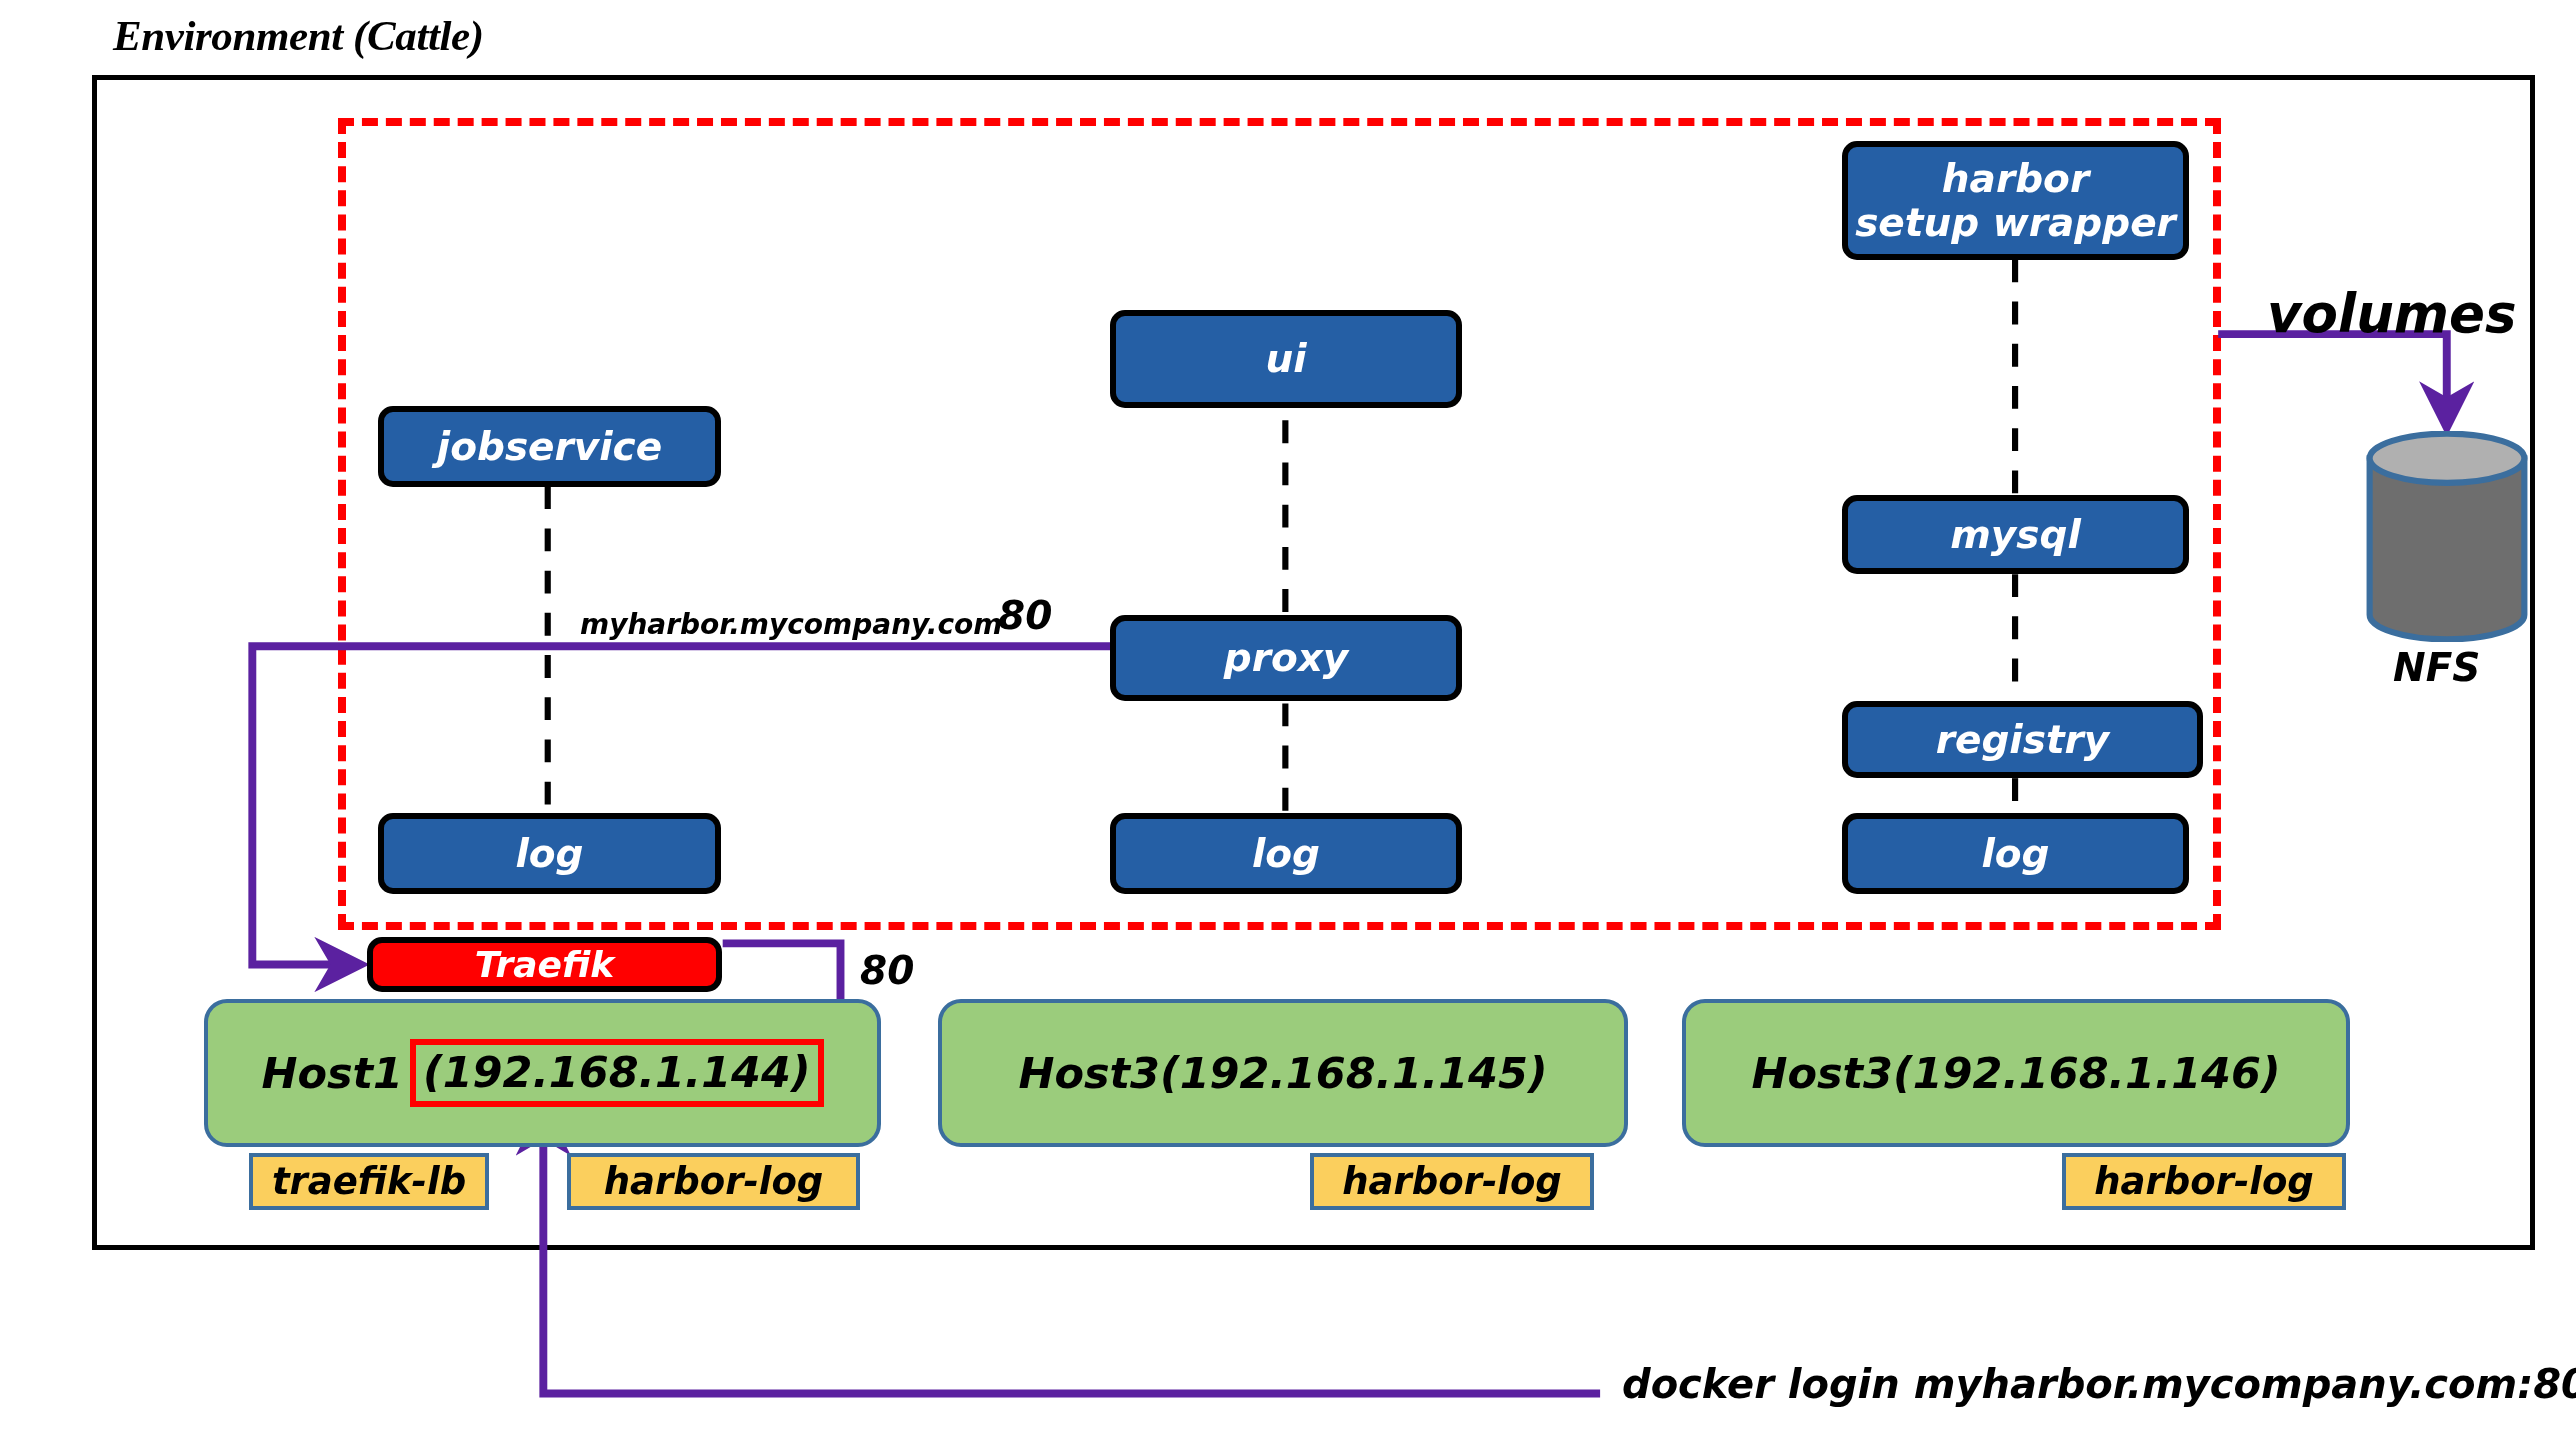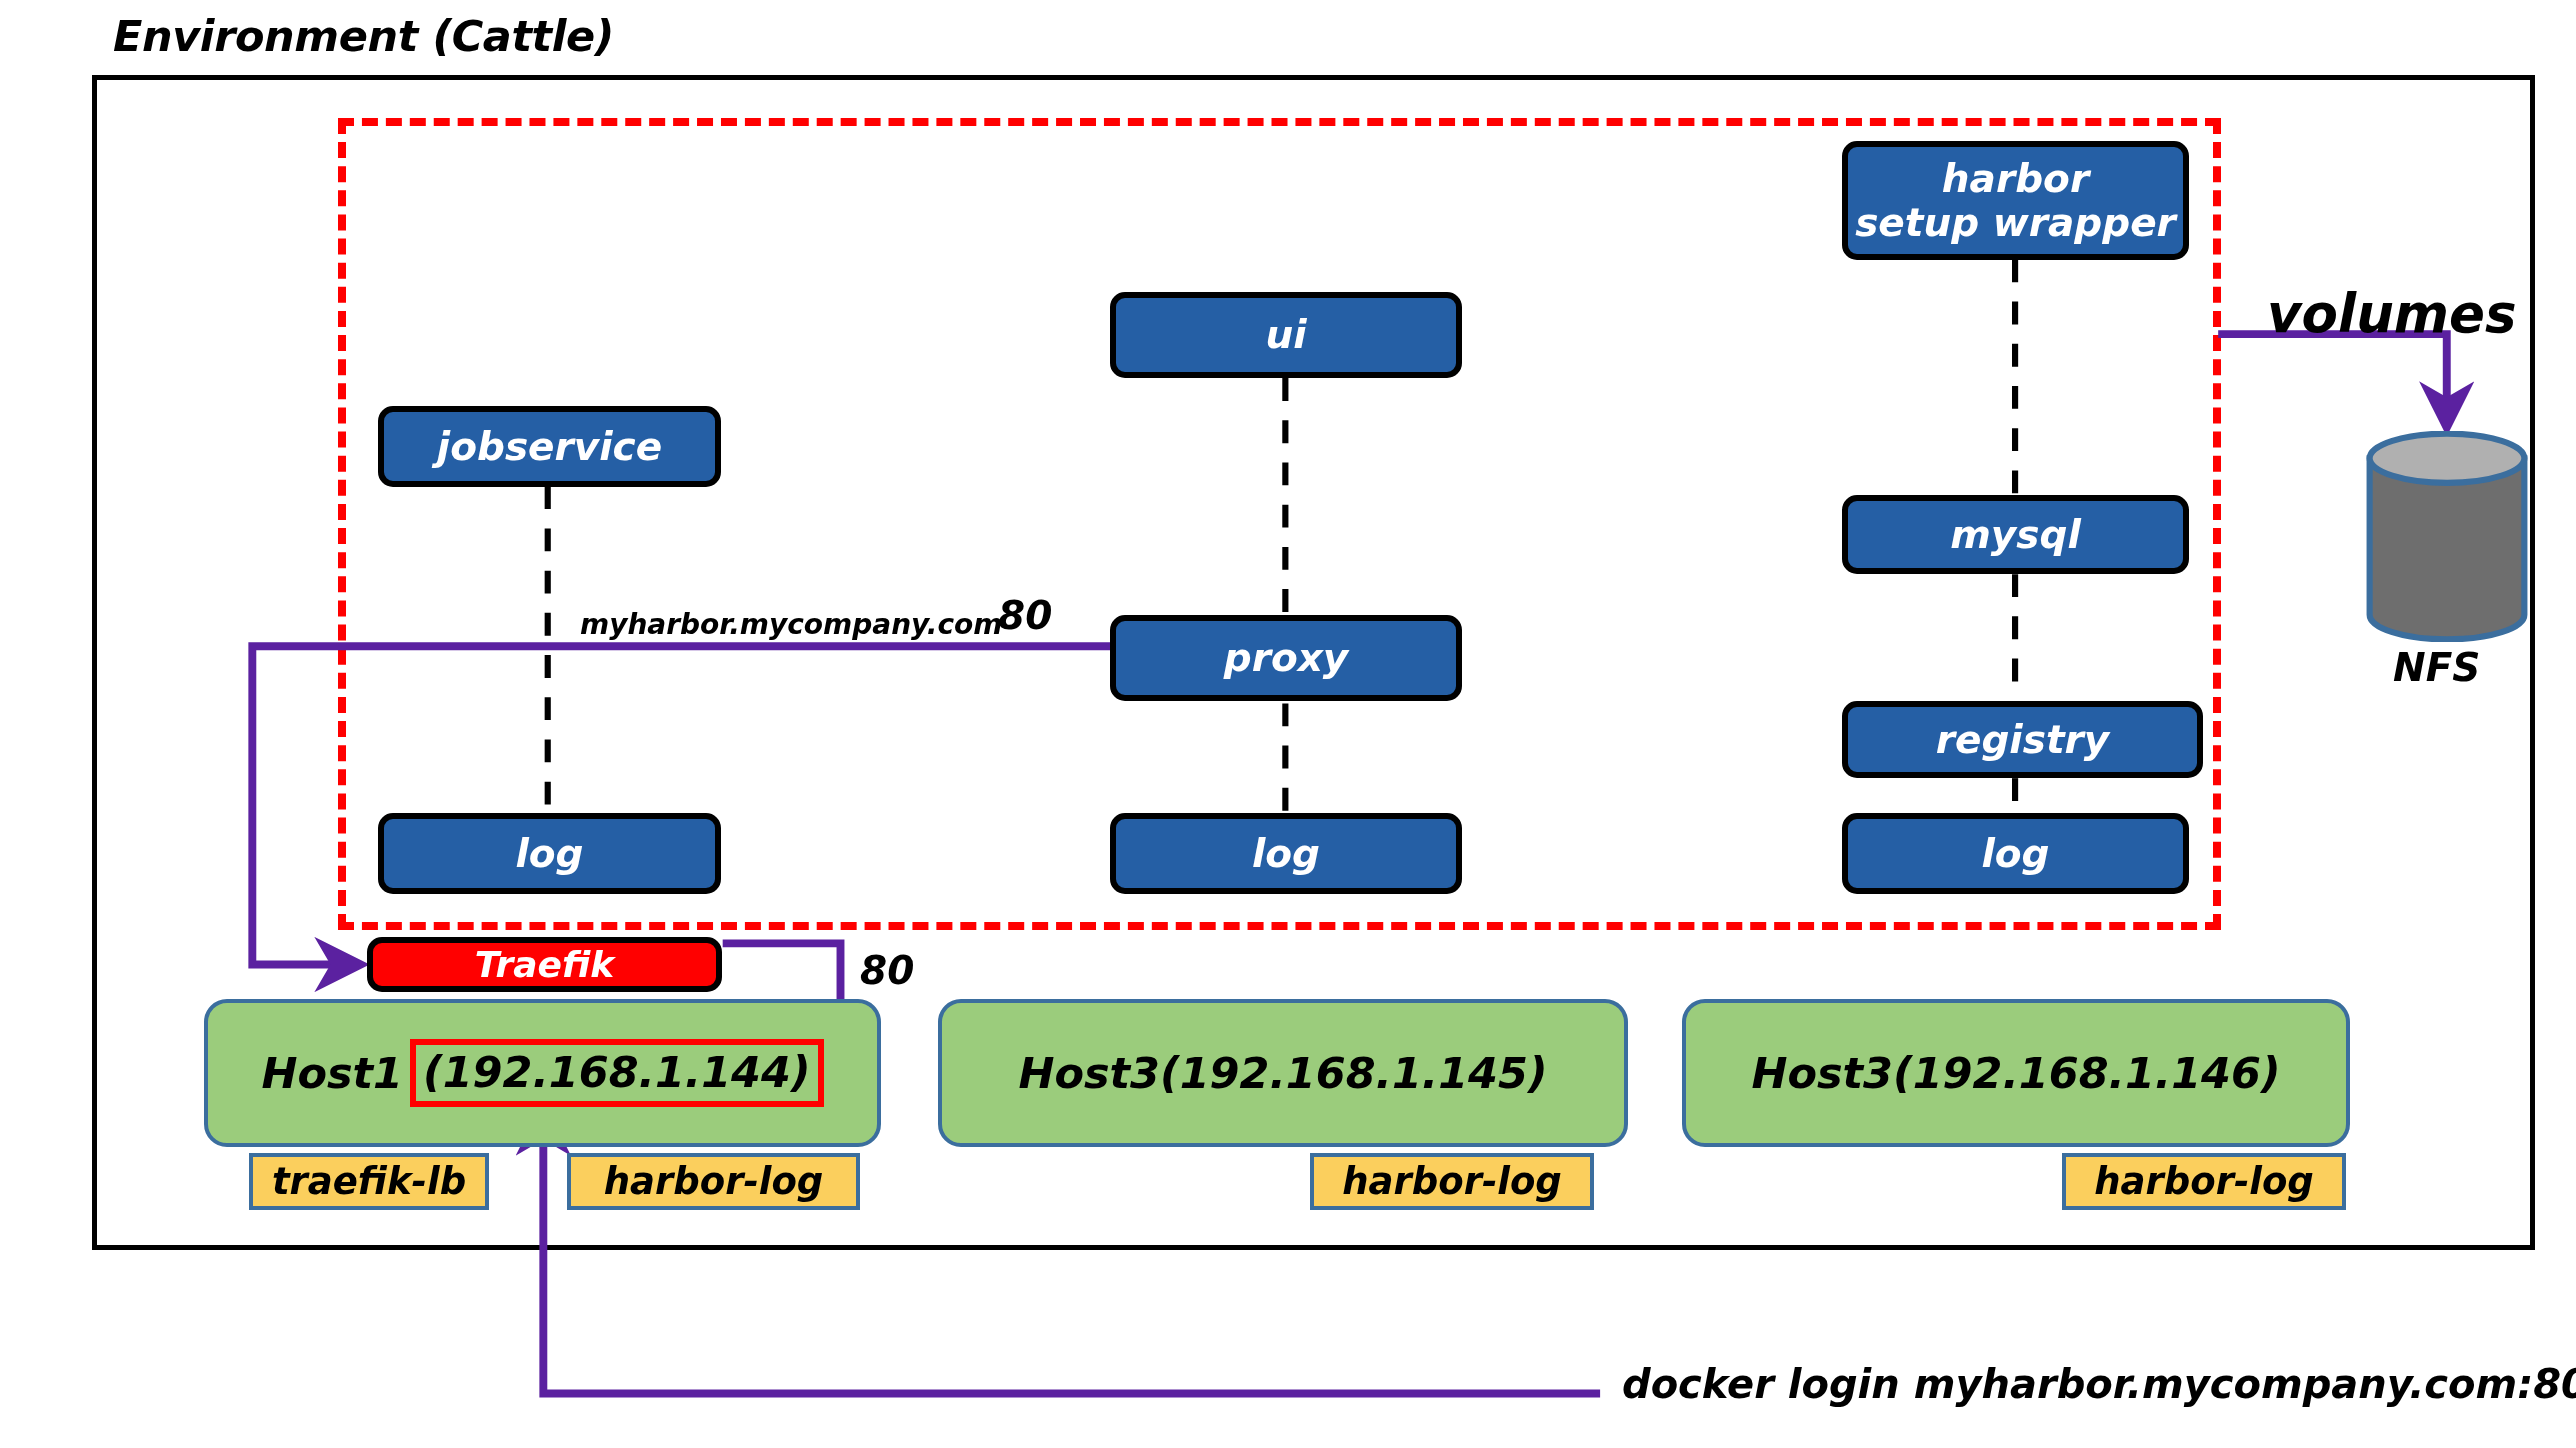--- a/index.html
+++ b/index.html
@@ -39,20 +39,21 @@
   .env-title {
     position: absolute;
     left: 113px;
     top: 10.6px;
     font-size: 43px;
     font-weight: bold;
     font-style: italic;
     color: #000000;
     letter-spacing: -0.4px;
     white-space: nowrap;
+    font-family: Liberation Serif, serif;
   }
 
   
   .stack-frame {
     position: absolute;
     left: 338px;
     top: 118px;
     width: 1883px;
     height: 812px;
     border: 8px dashed #FF0000;
@@ -199,21 +200,21 @@
   </svg>
 
   <div class="svc" style="left:378px; top:406px; width:343px; height:81px;">
     <span>jobservice</span>
   </div>
 
   <div class="svc" style="left:378px; top:813px; width:343px; height:81px;">
     <span>log</span>
   </div>
 
-  <div class="svc" style="left:1110px; top:292px; width:352px; height:86px;">
+  <div class="svc" style="left:1110px; top:310px; width:352px; height:98px;">
     <span>ui</span>
   </div>
 
   <div class="svc" style="left:1110px; top:615px; width:352px; height:86px;">
     <span>proxy</span>
   </div>
 
   <div class="svc" style="left:1110px; top:813px; width:352px; height:81px;">
     <span>log</span>
   </div>

